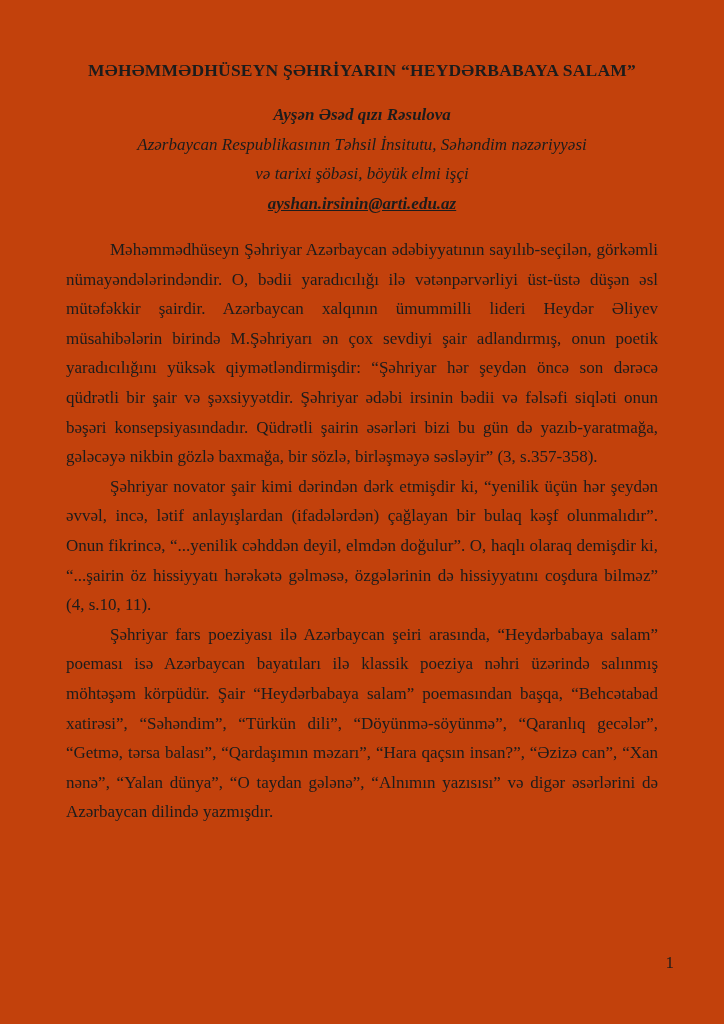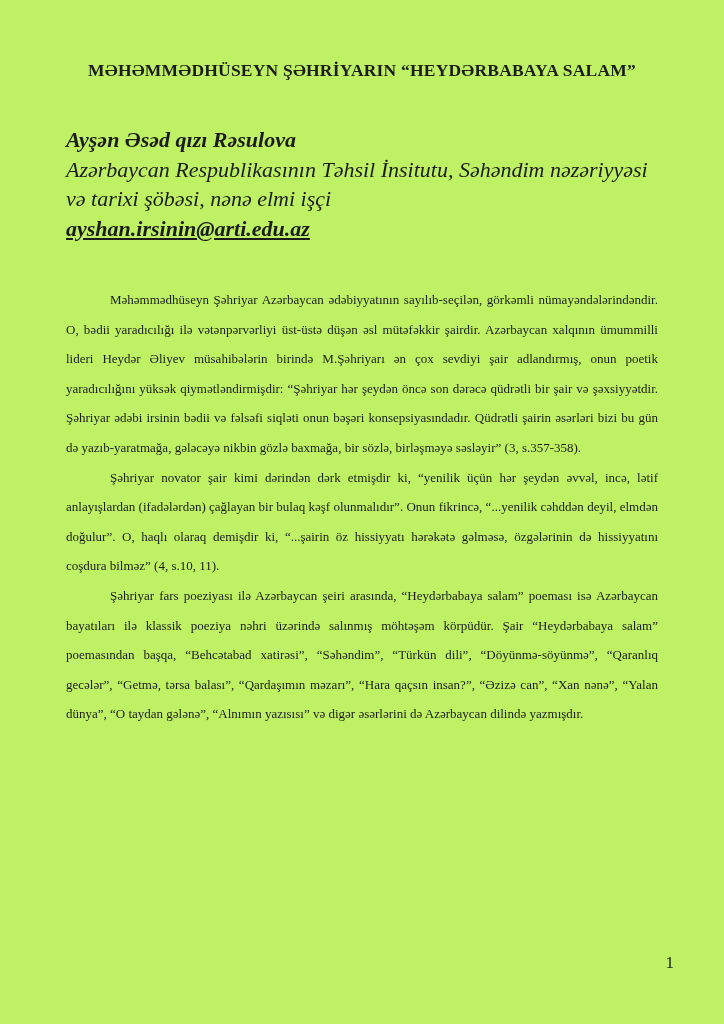--- a/index.html
+++ b/index.html
@@ -4,53 +4,53 @@
 <style>
   html, body {
     margin: 0;
     padding: 0;
     background: #ffffff;
   }
   .page {
     position: relative;
     width: 724px;
     height: 1024px;
-    background: #bef264;
+    background: #c2410c;
     overflow: hidden;
     font-family: "Liberation Serif", "DejaVu Serif", serif;
     color: #1c1c1c;
   }
   .content {
     padding: 54px 66px 0 66px;
   }
   .title {
     margin: 0;
     text-align: center;
     font-size: 17.5px;
     font-weight: bold;
     line-height: 32px;
     letter-spacing: 0.2px;
   }
   .author-block {
-    margin-top: 39px;
-    text-align: left;
-    font-size: 22px;
+    margin-top: 14px;
+    text-align: center;
+    font-size: 17px;
     font-style: italic;
     line-height: 29.5px;
   }
   .author-name {
     font-weight: bold;
   }
   .email {
     font-weight: bold;
     text-decoration: underline;
   }
   .body {
-    margin-top: 42px;
-    font-size: 13px;
+    margin-top: 17px;
+    font-size: 17px;
     line-height: 29.6px;
     text-align: justify;
   }
   .body p {
     margin: 0;
     text-indent: 44px;
   }
   .page-number {
     position: absolute;
     top: 953px;
@@ -65,21 +65,21 @@
 <div class="page">
   <div class="content">
 
     <h1 class="title">
       <div>MƏHƏMMƏDHÜSEYN ŞƏHRİYARIN “HEYDƏRBABAYA SALAM”</div>
     </h1>
 
     <div class="author-block">
       <div class="author-name">Ayşən Əsəd qızı Rəsulova</div>
       <div>Azərbaycan Respublikasının Təhsil İnsitutu, Səhəndim nəzəriyyəsi</div>
-      <div>və tarixi şöbəsi, nənə elmi işçi</div>
+      <div>və tarixi şöbəsi, böyük elmi işçi</div>
       <div>
         <span class="email">ayshan.irsinin@arti.edu.az</span>
       </div>
     </div>
 
     <div class="body">
       <p>Məhəmmədhüseyn Şəhriyar Azərbaycan ədəbiyyatının sayılıb-seçilən, görkəmli nümayəndələrindəndir. O, bədii yaradıcılığı ilə vətənpərvərliyi üst-üstə düşən əsl mütəfəkkir şairdir. Azərbaycan xalqının ümummilli lideri Heydər Əliyev müsahibələrin birində M.Şəhriyarı ən çox sevdiyi şair adlandırmış, onun poetik yaradıcılığını yüksək qiymətləndirmişdir: “Şəhriyar hər şeydən öncə son dərəcə qüdrətli bir şair və şəxsiyyətdir. Şəhriyar ədəbi irsinin bədii və fəlsəfi siqləti onun bəşəri konsepsiyasındadır. Qüdrətli şairin əsərləri bizi bu gün də yazıb-yaratmağa, gələcəyə nikbin gözlə baxmağa, bir sözlə, birləşməyə səsləyir” (3, s.357-358).</p>
       <p>Şəhriyar novator şair kimi dərindən dərk etmişdir ki, “yenilik üçün hər şeydən əvvəl, incə, lətif anlayışlardan (ifadələrdən) çağlayan bir bulaq kəşf olunmalıdır”. Onun fikrincə, “...yenilik cəhddən deyil, elmdən doğulur”. O, haqlı olaraq demişdir ki, “...şairin öz hissiyyatı hərəkətə gəlməsə, özgələrinin də hissiyyatını coşdura bilməz” (4, s.10, 11).</p>
       <p>Şəhriyar fars poeziyası ilə Azərbaycan şeiri arasında, “Heydərbabaya salam” poeması isə Azərbaycan bayatıları ilə klassik poeziya nəhri üzərində salınmış möhtəşəm körpüdür. Şair “Heydərbabaya salam” poemasından başqa, “Behcətabad xatirəsi”, “Səhəndim”, “Türkün dili”, “Döyünmə-söyünmə”, “Qaranlıq gecələr”, “Getmə, tərsa balası”, “Qardaşımın məzarı”, “Hara qaçsın insan?”, “Əzizə can”, “Xan nənə”, “Yalan dünya”, “O taydan gələnə”, “Alnımın yazısısı” və digər əsərlərini də Azərbaycan dilində yazmışdır.</p>
     </div>

